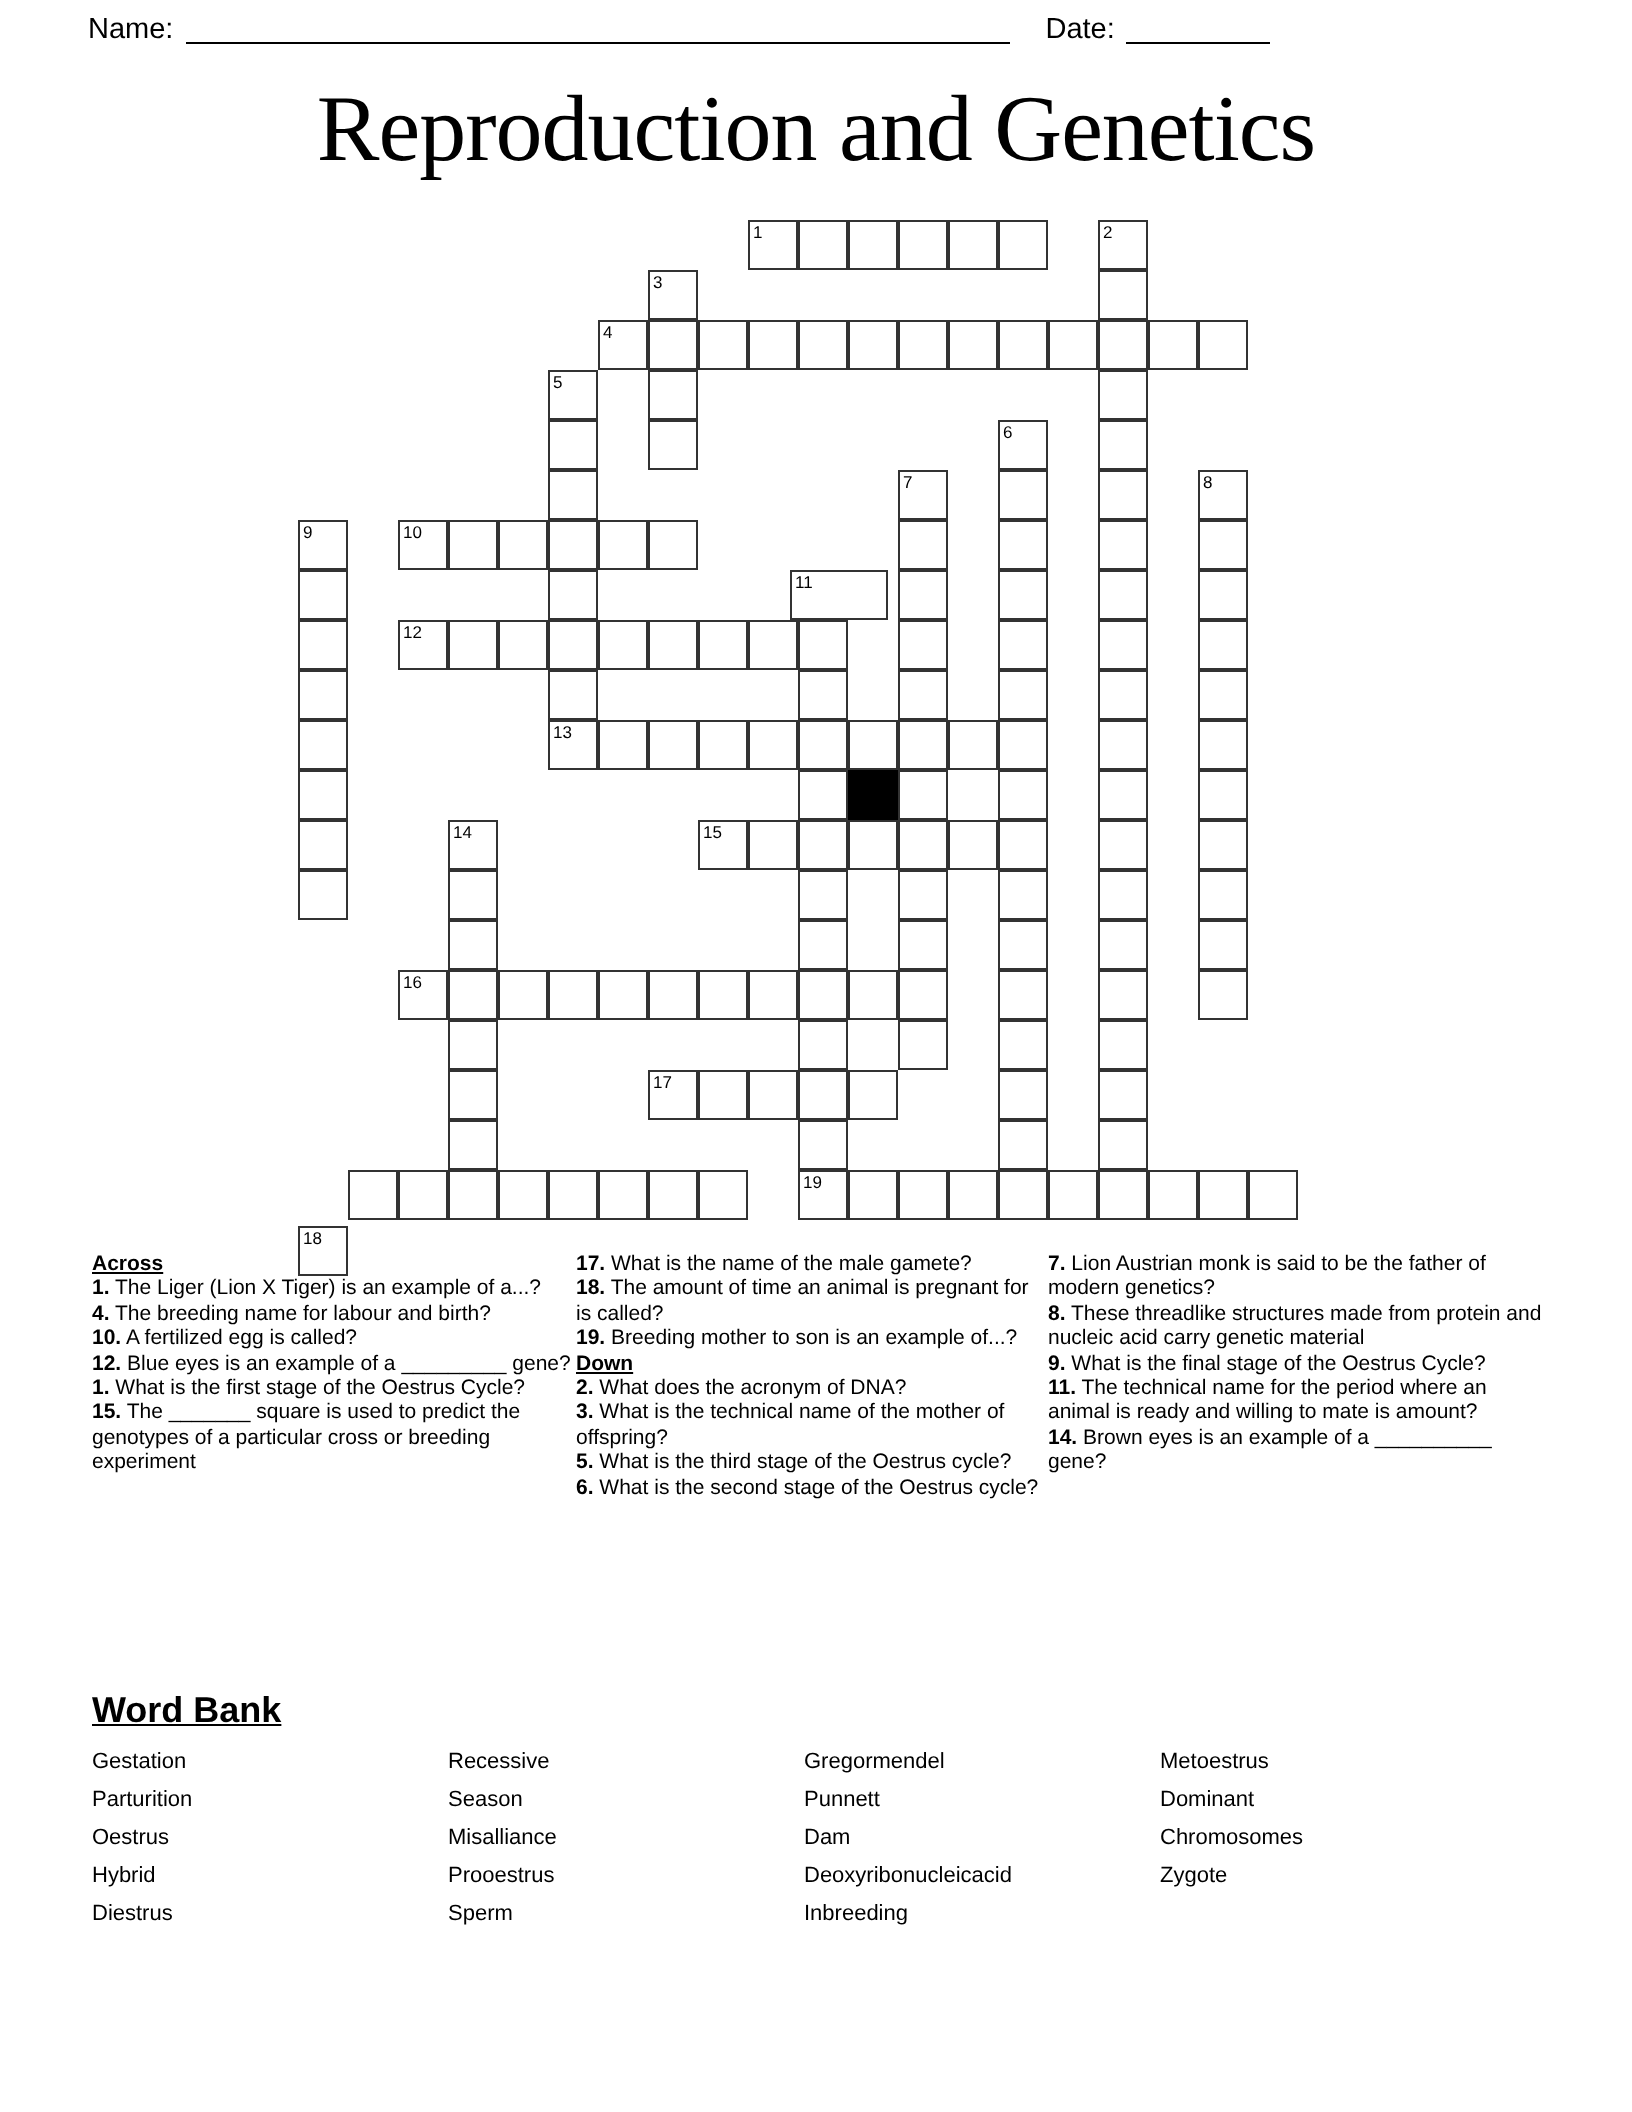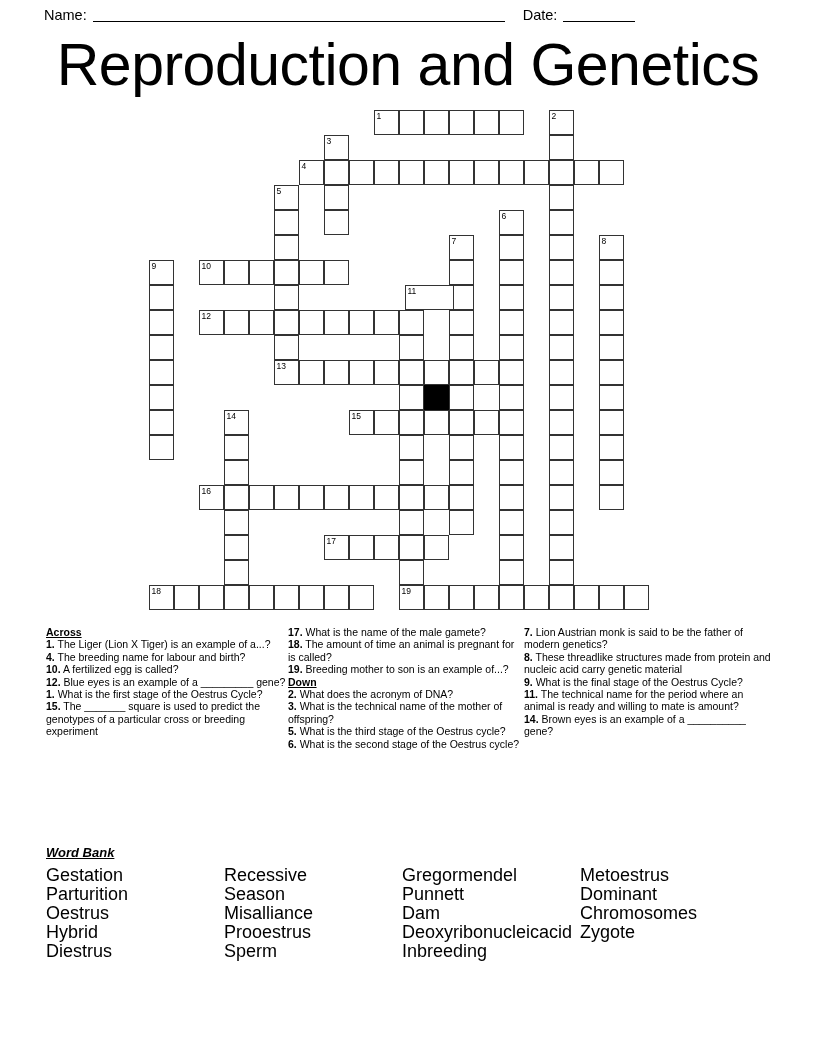--- a/index.html
+++ b/index.html
@@ -37,25 +37,26 @@
   .hdr-rule.date { width: 72px; }
   .hdr-date-label { margin-left: 12px; }
 
   
   .title {
     position: absolute;
     left: 0;
     top: 36px;
     width: 816px;
     text-align: center;
-    font-size: 59px;
+    font-size: 47px;
     line-height: 58px;
     letter-spacing: -0.5px;
     font-weight: normal;
     white-space: nowrap;
+    font-family: Liberation Serif, serif;
   }
 
   
   .grid-wrap {
     position: absolute;
     left: 149px;
     top: 110px;
     width: 530px;
     height: 520px;
   }
@@ -110,33 +111,32 @@
   .clue b { font-weight: bold; }
 
   
   .wordbank {
     position: absolute;
     left: 46px;
     top: 845px;
     width: 730px;
   }
   .wb-heading {
-    font-size: 13px;
+    font-size: 18px;
     font-weight: bold;
     text-decoration: underline;
     margin-bottom: 6px;
     display: block;
-    font-style: italic;
   }
   .wb-cols {
     display: flex;
   }
   .wb-col {
     width: 178px;
-    font-size: 18px;
+    font-size: 11px;
     line-height: 19px;
   }
   .wb-word { display: block; }
 </style>
 </head>
 <body>
 
 <div class="header">
   <span class="hdr-name-label">Name:</span>
   <span class="hdr-rule name"></span>
@@ -263,21 +263,21 @@
     <div class="cell" style="left: 0px; top: 275px;"></div>
     <div class="cell" style="left: 0px; top: 300px;"></div>
     <div class="cell" style="left: 0px; top: 325px;"></div>
     <div class="cell" style="left: 50px; top: 150px;">
       <span class="num">10</span>
     </div>
     <div class="cell" style="left: 75px; top: 150px;"></div>
     <div class="cell" style="left: 100px; top: 150px;"></div>
     <div class="cell" style="left: 150px; top: 150px;"></div>
     <div class="cell" style="left: 175px; top: 150px;"></div>
-    <div class="cell" style="left: 256px; top: 175px; padding-left: 47px;">
+    <div class="cell" style="left: 246px; top: 175px; padding-left: 47px;">
       <span class="num">11</span>
     </div>
     <div class="cell" style="left: 250px; top: 200px;"></div>
     <div class="cell" style="left: 250px; top: 225px;"></div>
     <div class="cell" style="left: 250px; top: 250px;"></div>
     <div class="cell" style="left: 250px; top: 275px;"></div>
     <div class="cell" style="left: 250px; top: 300px;"></div>
     <div class="cell" style="left: 250px; top: 325px;"></div>
     <div class="cell" style="left: 250px; top: 350px;"></div>
     <div class="cell" style="left: 250px; top: 375px;"></div>
@@ -324,21 +324,21 @@
     <div class="cell" style="left: 175px; top: 375px;"></div>
     <div class="cell" style="left: 200px; top: 375px;"></div>
     <div class="cell" style="left: 225px; top: 375px;"></div>
     <div class="cell" style="left: 275px; top: 375px;"></div>
     <div class="cell" style="left: 175px; top: 425px;">
       <span class="num">17</span>
     </div>
     <div class="cell" style="left: 200px; top: 425px;"></div>
     <div class="cell" style="left: 225px; top: 425px;"></div>
     <div class="cell" style="left: 275px; top: 425px;"></div>
-    <div class="cell" style="left: 0px; top: 475px;">
+    <div class="cell" style="left: 0px; top: 503px;">
       <span class="num">18</span>
     </div>
     <div class="cell" style="left: 25px; top: 475px;"></div>
     <div class="cell" style="left: 50px; top: 475px;"></div>
     <div class="cell" style="left: 100px; top: 475px;"></div>
     <div class="cell" style="left: 125px; top: 475px;"></div>
     <div class="cell" style="left: 150px; top: 475px;"></div>
     <div class="cell" style="left: 175px; top: 475px;"></div>
     <div class="cell" style="left: 200px; top: 475px;"></div>
     <div class="cell" style="left: 250px; top: 475px;">

